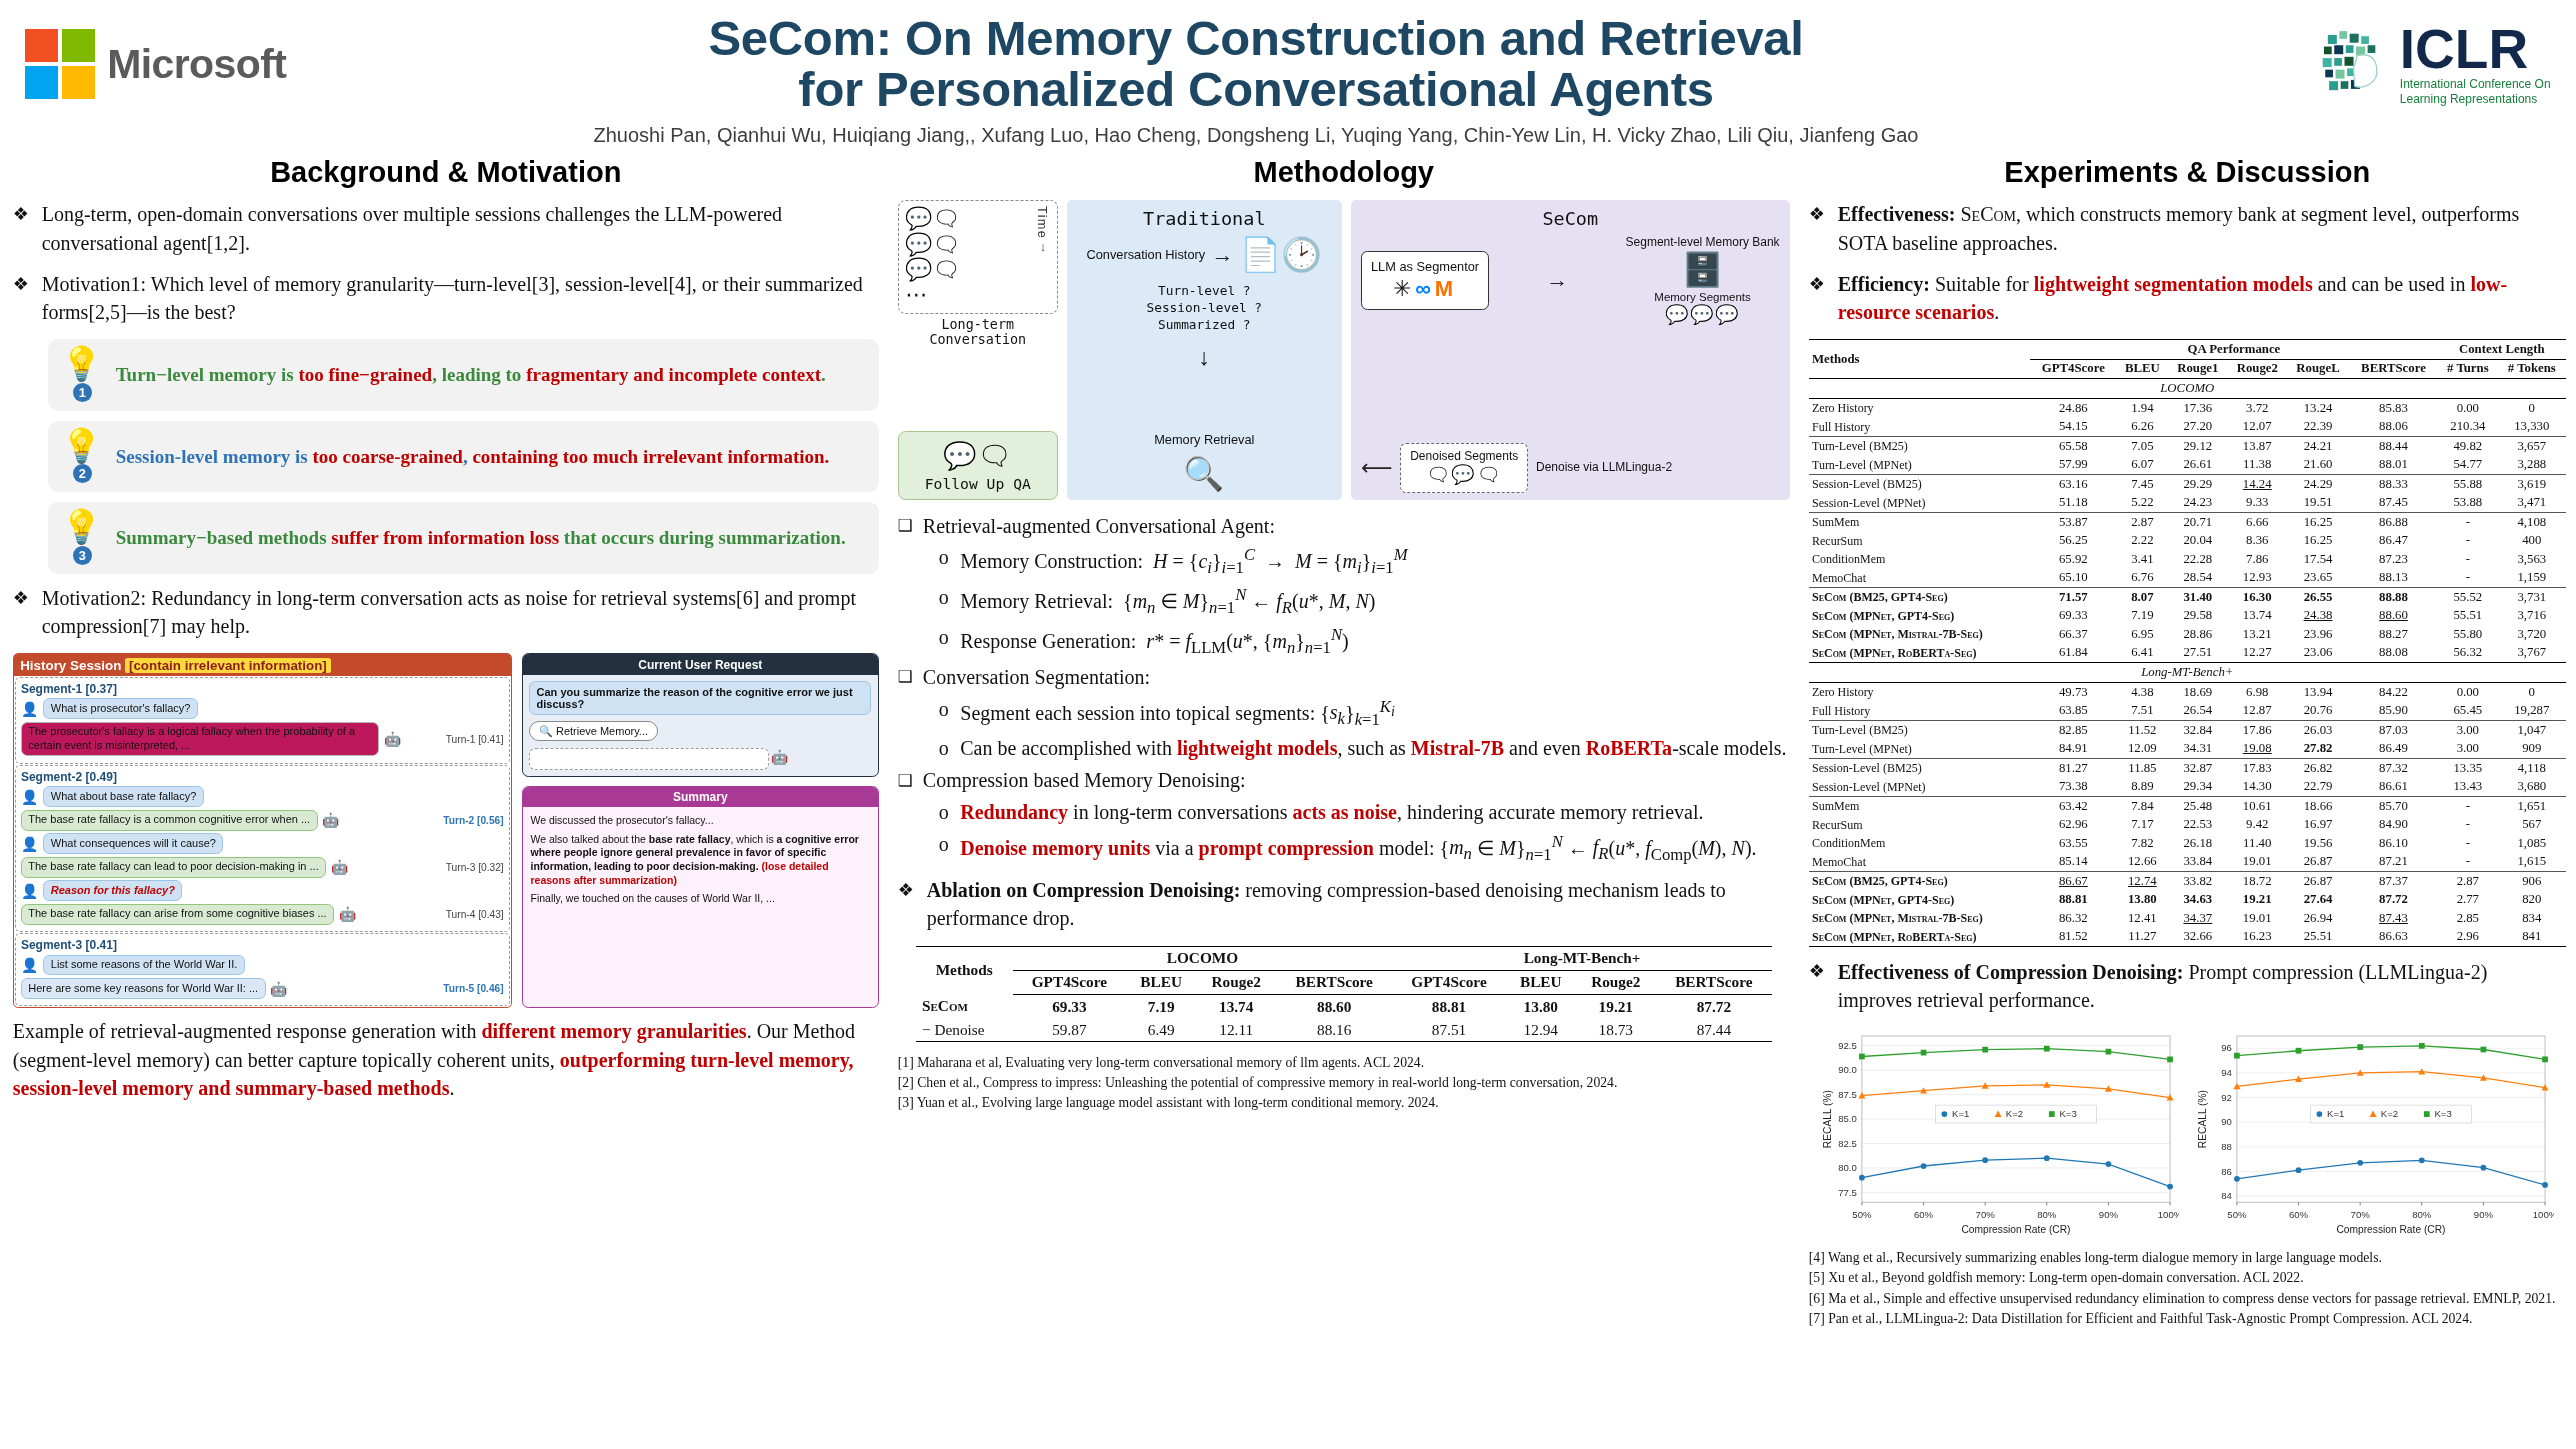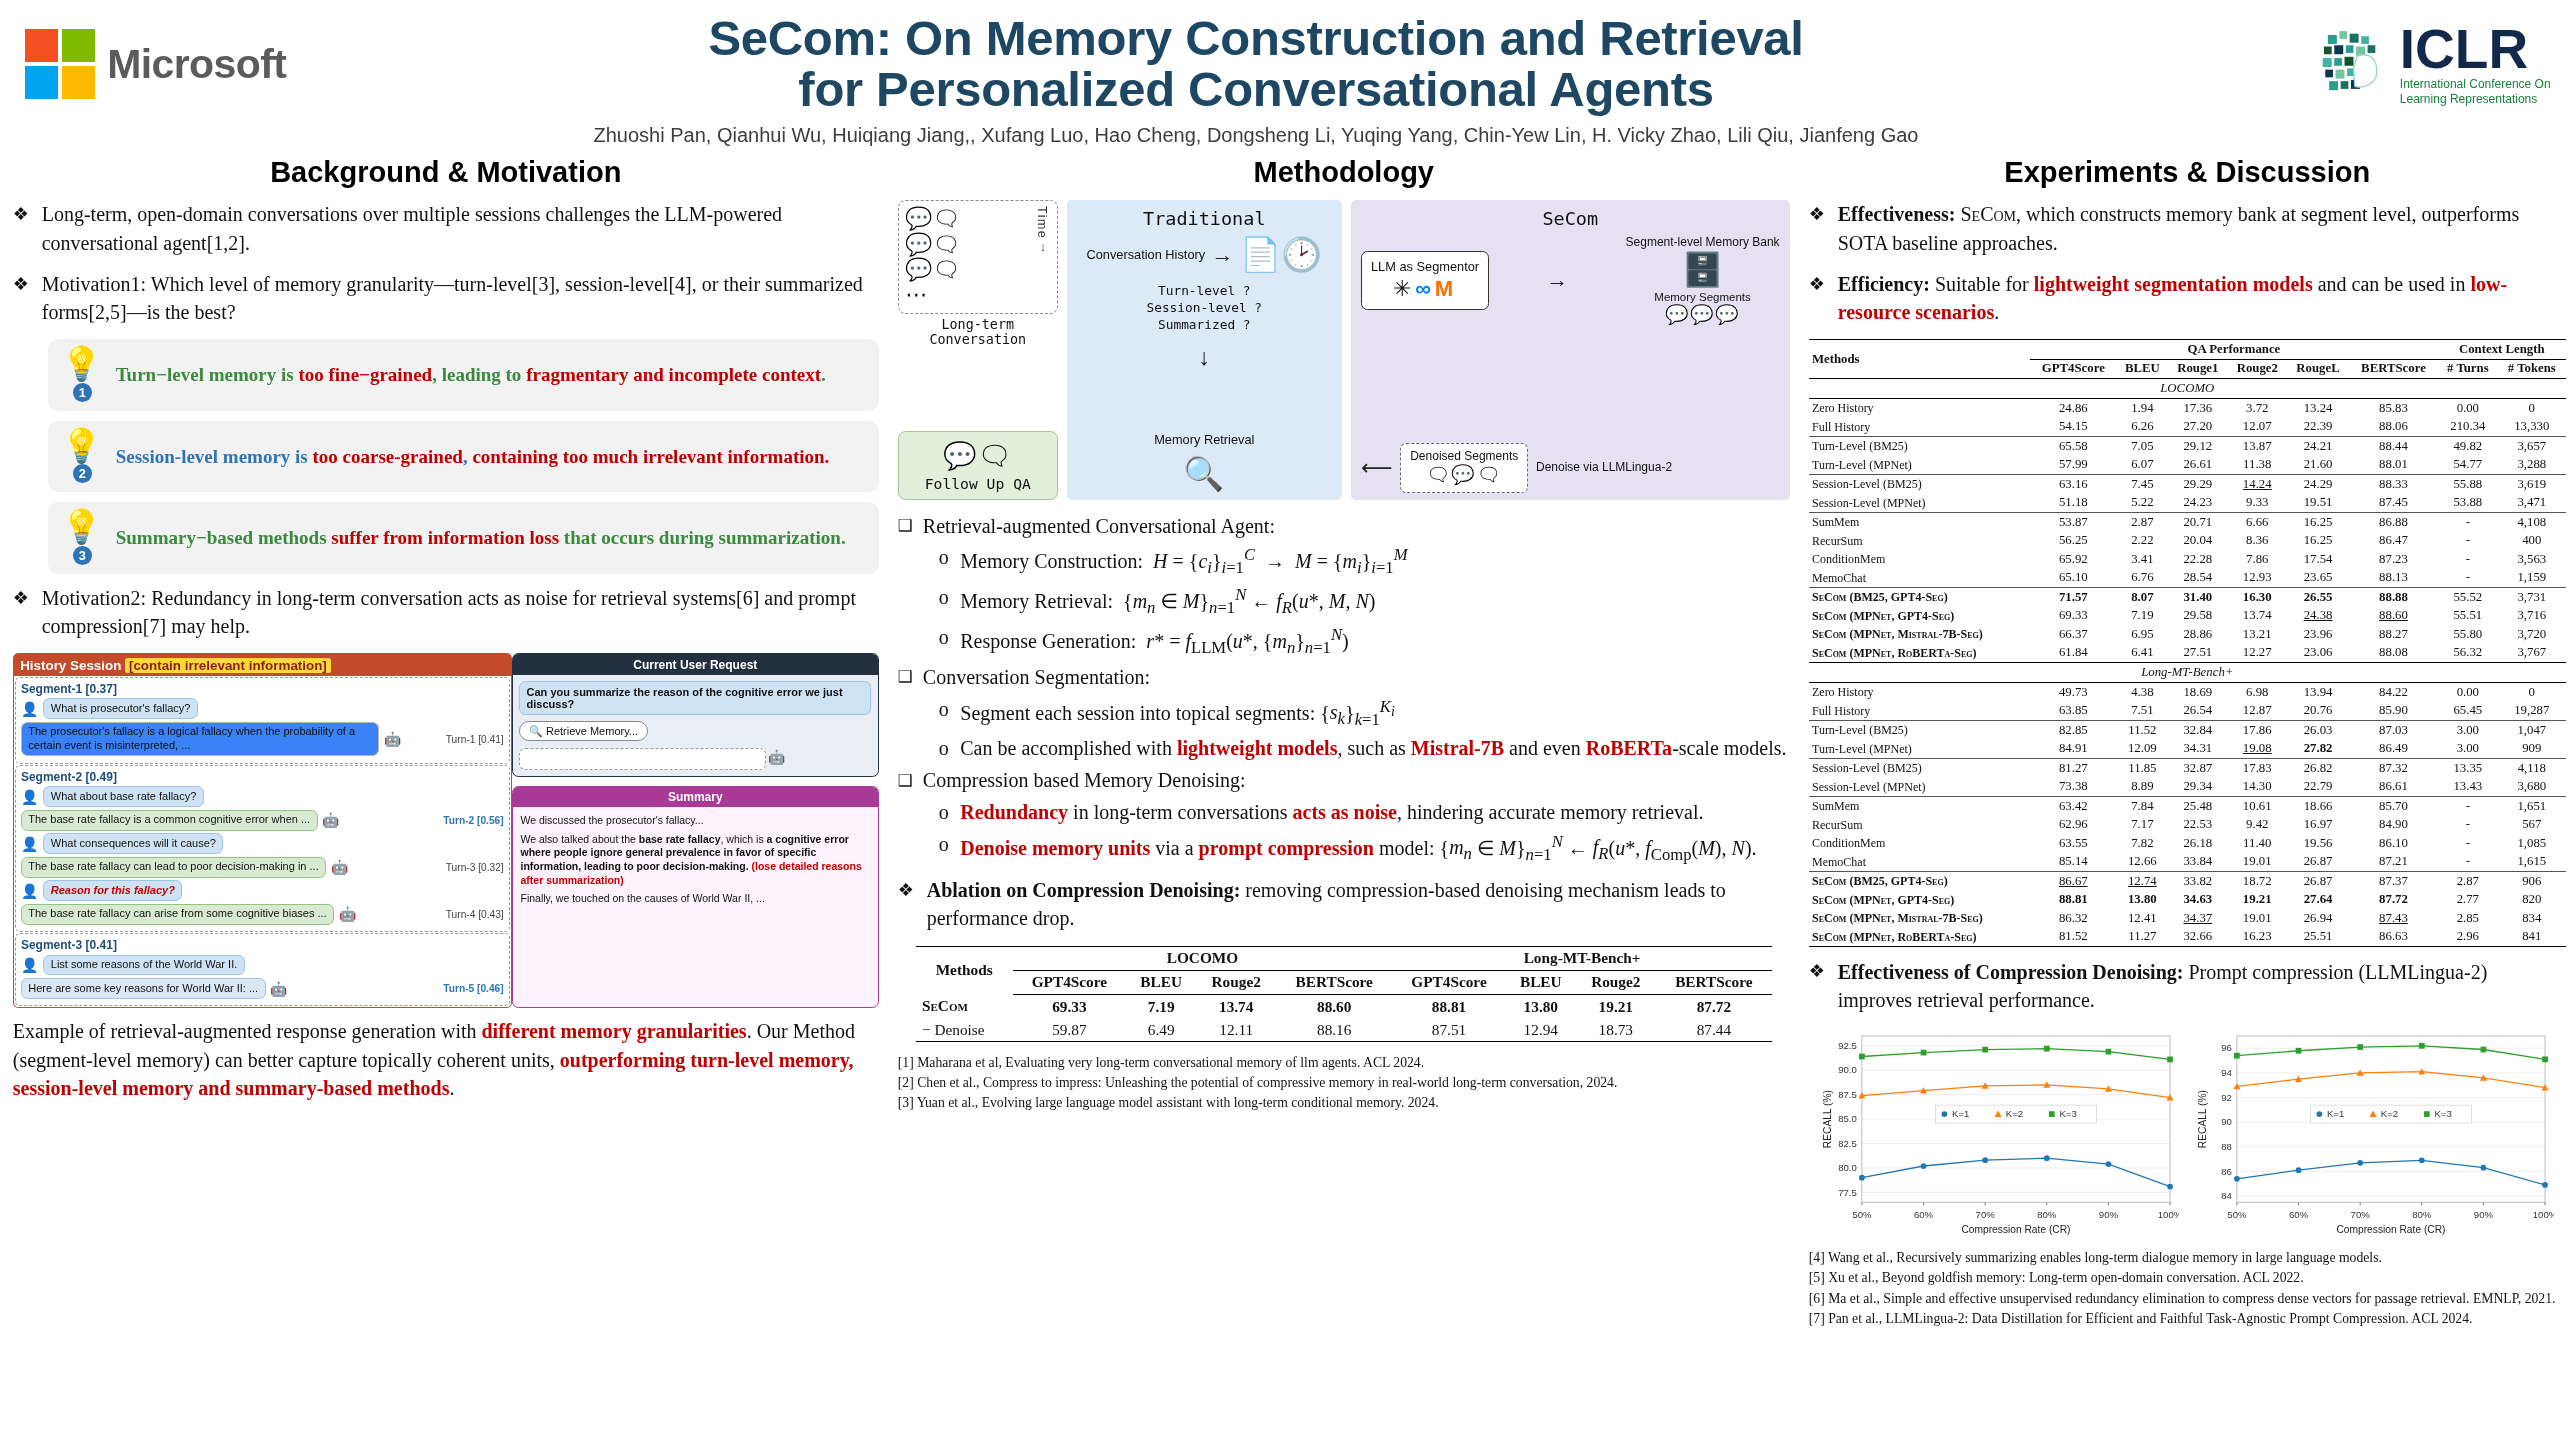--- a/index.html
+++ b/index.html
@@ -34,32 +34,32 @@
   
   .callout { background:#f2f2f2; border-radius:10.2px; padding:9px 14px; margin:0 0 10.2px 35px; display:flex; gap:12.8px; align-items:center; }
   .bulb-wrap { flex:0 0 auto; text-align:center; }
   .bulb { font-size:33px; line-height:1; display:block; }
   .bulb-num { display:inline-block; width:19px; height:19px; border-radius:50%; background:#2e74b5; color:#fff; font-family:"Liberation Sans",sans-serif; font-size:12.8px; font-weight:bold; line-height:19px; text-align:center; margin-top:1.3px; }
   .callout-text { font-size:19px; font-weight:bold; line-height:1.35; }
   .callout-text .green { color:#3a8a3d; }
   .callout-text .blue { color:#2e74b5; }
 
   
-  .hist-fig { display:flex; gap:0; margin:3.8px 0 9px 0; font-family:"Liberation Sans", sans-serif; }
+  .hist-fig { display:flex; gap:10px; margin:3.8px 0 9px 0; font-family:"Liberation Sans", sans-serif; }
   .hist-box { flex:0 0 499px; border:1.3px solid #c34a2a; border-radius:5.1px; background:#fff; }
   .hist-header { background:#c34a2a; color:#fff; font-weight:bold; font-size:13.4px; padding:3.2px 6.4px; border-radius:3.2px 3.2px 0 0; }
   .hl-yellow { background:#ffd93b; color:#8a1f1f; padding:0 3.8px; border-radius:2.6px; font-weight:bold; }
   .seg { border:1.3px dashed #9a9a9a; border-radius:5.1px; margin:1px; padding:3.8px 5.1px; }
   .seg-label { font-weight:bold; font-size:12px; color:#1f4e79; margin-bottom:2.6px; }
   .chat-row { display:flex; align-items:center; gap:5.1px; margin:2.6px 0; }
   .chat-row.bot { justify-content:flex-start; }
   .avatar { font-size:14px; flex:0 0 auto; }
   .bubble { font-size:11px; line-height:1.25; padding:2.6px 6.4px; border-radius:6.4px; max-width:358px; }
   .user-bubble { background:#cfe2f3; border:0.6px solid #9dc3e6; }
-  .bot-bubble { background:#3b82f6; border:0.6px solid #b7b7b7; }
+  .bot-bubble { background:#be185d; border:0.6px solid #b7b7b7; }
   .hl-green { background:#d9ead3; border:0.6px solid #93c47d; }
   .hl-blue { background:#dae8f5; border:0.6px solid #9dc3e6; }
   .red-bold { color:#c00000; font-weight:bold;font-style:italic; }
   .turn-label { font-size:10.2px; color:#444; white-space:nowrap; margin-left:auto; }
   .turn-blue { color:#2e75b6; font-weight:bold; }
   .right-stack { flex:1; display:flex; flex-direction:column; gap:9px; }
   .request-box { border:1.3px solid #22303f; border-radius:6.4px; overflow:hidden; background:#e9eef6; }
   .request-header { background:#22303f; color:#fff; font-weight:bold; font-size:12px; text-align:center; padding:3.2px; }
   .request-body { padding:6.4px; }
   .request-bubble { background:#cfe2f3; border:0.6px solid #9dc3e6; border-radius:6.4px; font-size:11px; font-weight:bold; padding:3.8px 6.4px; margin-bottom:6.4px; }

